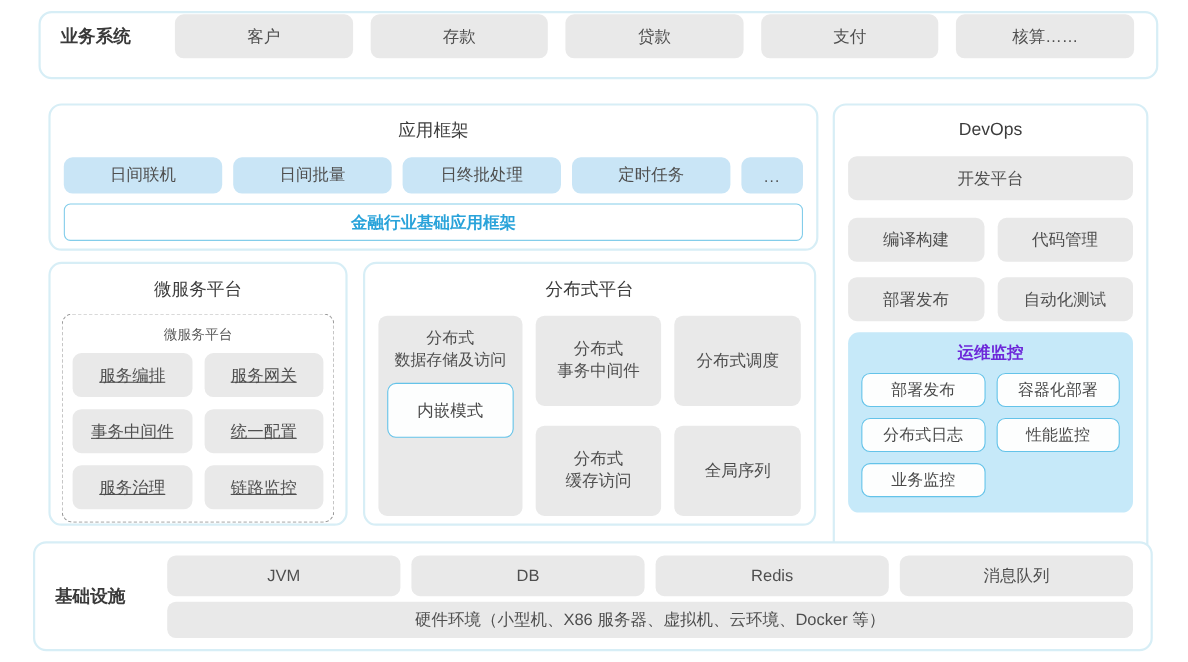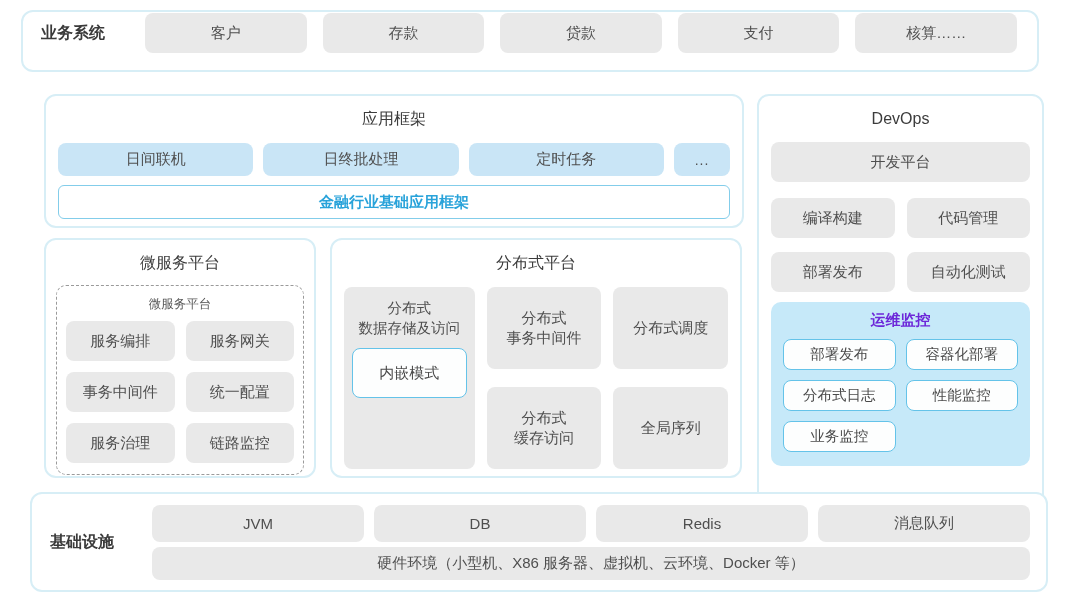--- a/index.html
+++ b/index.html
@@ -21,21 +21,21 @@
     background:#c9e5f6; border-radius:8px; display:flex; align-items:center; justify-content:center;
     font-size:15px; color:#4f4f4f;
   }
   .wbox {
     background:#fdfefe; border:1.5px solid #64c3e9; border-radius:8px;
     display:flex; align-items:center; justify-content:center; font-size:15px; color:#4a4a4a;
   }
   .pre { white-space:pre-line; line-height:1.35; }
 
   
-  .top-panel { left:21px; top:10px; width:1018px; height:62px; display:flex; align-items:center; gap:16px; padding:0 20px 16px 18px; }
+  .top-panel { left:35px; top:10px; width:1018px; height:62px; display:flex; align-items:center; gap:16px; padding:0 20px 16px 18px; }
   .top-panel .gbox { flex:1; height:40px; }
   .top-panel .side-label { width:88px; }
 
   
   .mid { position:absolute; left:44px; top:94px; width:1000px; height:384px; }
 
   .app-panel { left:0; top:0; width:700px; height:134px; padding:13px 12px 12px; }
   .blue-row { display:flex; gap:10px; margin-top:13px; }
   .blue-row .bbox { flex:1; height:33px; }
   .blue-row .bbox.dots { flex:0 0 56px; font-size:14px; letter-spacing:1px; }
@@ -44,21 +44,21 @@
     display:flex; align-items:center; justify-content:center;
     color:#29a3da; font-size:15px; font-weight:700; background:#fff;
   }
 
   .micro-panel { left:0; top:144px; width:272px; height:240px; padding:13px 10px 10px; }
   .dashed-box {
     margin-top:11px; height:190px; border:1px dashed #9a9a9a; border-radius:10px; padding:8px 9px;
   }
   .inner-title { text-align:center; font-size:12.5px; color:#5a5a5a; margin:2px 0 8px; }
   .grid2 { display:grid; grid-template-columns:1fr 1fr; gap:11px; }
-  .micro-panel .gbox { height:40px; }
+  .micro-panel .gbox { height:40px;text-decoration:underline; }
 
   .dist-panel { left:286px; top:144px; width:412px; height:240px; padding:13px 12px 12px; }
   .dist-cols { display:flex; gap:12px; margin-top:13px; height:182px; }
   .dist-col { flex:1; display:flex; flex-direction:column; gap:18px; }
   .dist-col .gbox { flex:1; }
   .storage { flex:1; background:#e9e9e9; border-radius:8px; padding:12px 8px 6px; display:flex; flex-direction:column; }
   .storage-label { text-align:center; font-size:14.5px; color:#4f4f4f; margin-bottom:10px; }
   .storage .wbox { height:50px; margin-bottom:8px; }
 
   .devops-panel { left:713px; top:0; width:287px; height:467px; padding:14px 12px 12px; }
@@ -91,20 +91,21 @@
     <div class="gbox">支付</div>
     <div class="gbox">核算……</div>
   </div>
 
   <div class="mid">
 
     <div class="panel app-panel">
       <div class="panel-title">应用框架</div>
       <div class="blue-row">
         <div class="bbox">日间联机</div>
+        <div class="bbox">日间批量</div>
         <div class="bbox">日终批处理</div>
         <div class="bbox">定时任务</div>
         <div class="bbox dots">...</div>
       </div>
       <div class="outline-box">金融行业基础应用框架</div>
     </div>
 
     <div class="panel micro-panel">
       <div class="panel-title">微服务平台</div>
       <div class="dashed-box">

